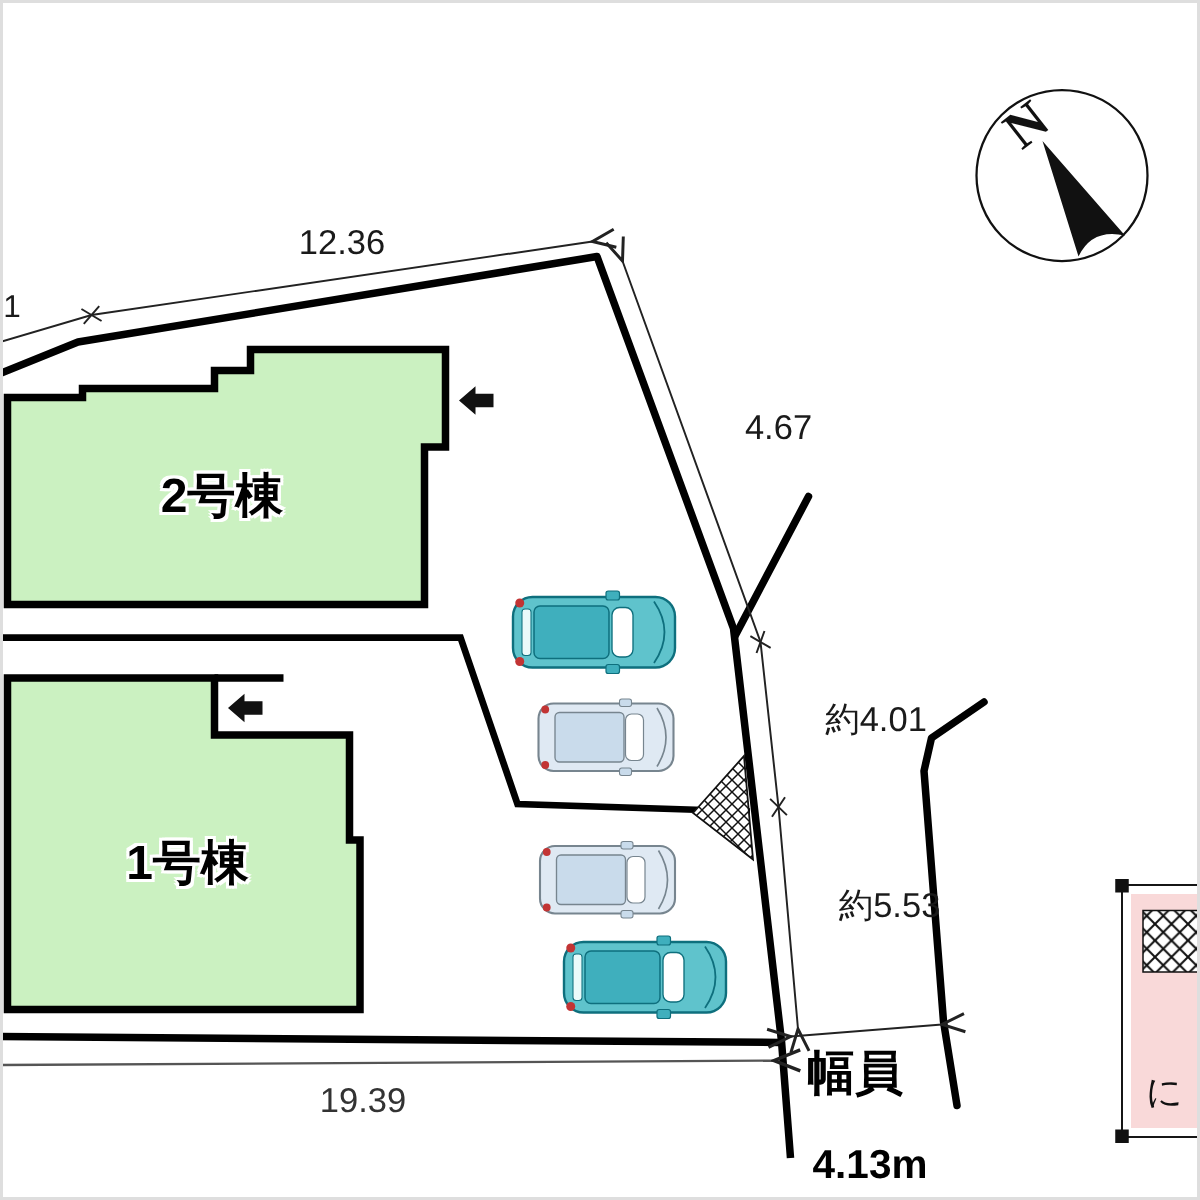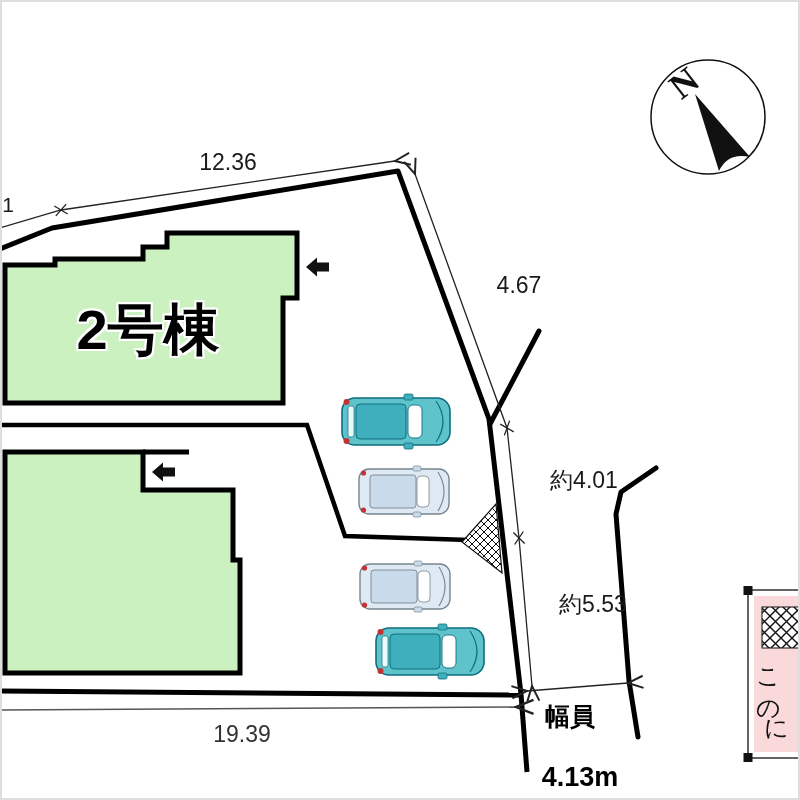--- a/index.html
+++ b/index.html
@@ -7,24 +7,24 @@
     position:relative;width:800px;height:800px;background:#fff;overflow:hidden;
     font-family:"Liberation Sans","DejaVu Sans",sans-serif;
   }
   .frame{position:absolute;inset:0;border:2px solid var(--frame-gray,#dedede);pointer-events:none;z-index:30;}
   svg.plan{position:absolute;left:0;top:0;z-index:1;}
   .lbl{position:absolute;transform:translate(-50%,-50%);white-space:nowrap;color:#1a1a1a;z-index:10;}
   .dim{font-size:23px;margin-left:22px;}
   .dim-partial{font-size:21px;}
   .dim-gray{color:#333;}
   .bold{font-weight:bold;color:#000;}
-  .roadw1{font-size:25px;}
+  .roadw1{font-size:32px;}
   .roadw2{font-size:27px;}
   .bldg{
-    font-size:56px;font-weight:bold;color:#000;
+    font-size:32px;font-weight:bold;color:#000;
     text-shadow:2px 0 0 #fff,-2px 0 0 #fff,0 2px 0 #fff,0 -2px 0 #fff,
                 2px 2px 0 #fff,-2px -2px 0 #fff,2px -2px 0 #fff,-2px 2px 0 #fff;
   }
   .legend-line{position:absolute;font-size:24px;color:#111;z-index:12;transform:none;}
 </style>
 </head>
 <body>
 
 <div class="canvas">
 
@@ -133,18 +133,18 @@
   <div class="lbl dim-partial" style="left:8px;top:205px;">1</div>
   <div class="lbl dim" style="left:206px;top:162px;">12.36</div>
   <div class="lbl dim" style="left:497px;top:285px;">4.67</div>
   <div class="lbl dim" style="left:562px;top:480px;">約4.01</div>
   <div class="lbl dim" style="left:571px;top:604px;">約5.53</div>
   <div class="lbl dim dim-gray" style="left:220px;top:734px;">19.39</div>
   <div class="lbl bold roadw1" style="left:570px;top:716px;">幅員</div>
   <div class="lbl bold roadw2" style="left:580px;top:777px;">4.13m</div>
 
   <div class="lbl bldg" style="left:148px;top:331px;">2号棟</div>
+  <div class="lbl bldg" style="left:125px;top:576px;">1号棟</div>
 
-  <div class="legend-line" style="left:756px;top:660px;">この</div>
   <div class="legend-line" style="left:764px;top:712px;">に</div>
 
   <div class="frame"></div>
 </div>
 
 </body></html>

